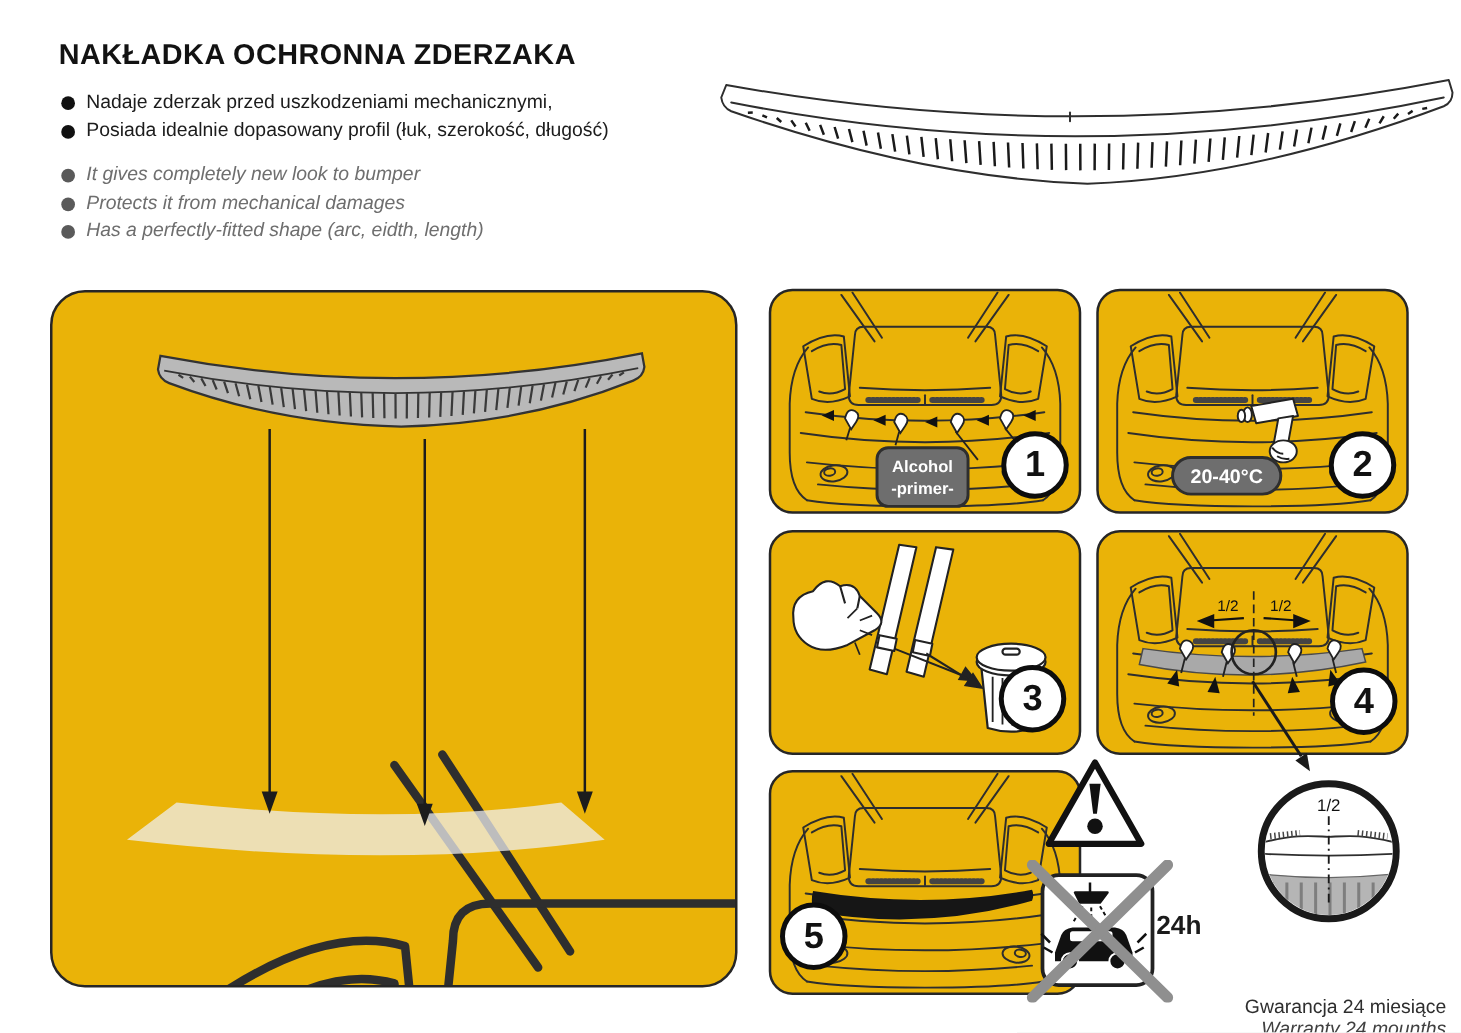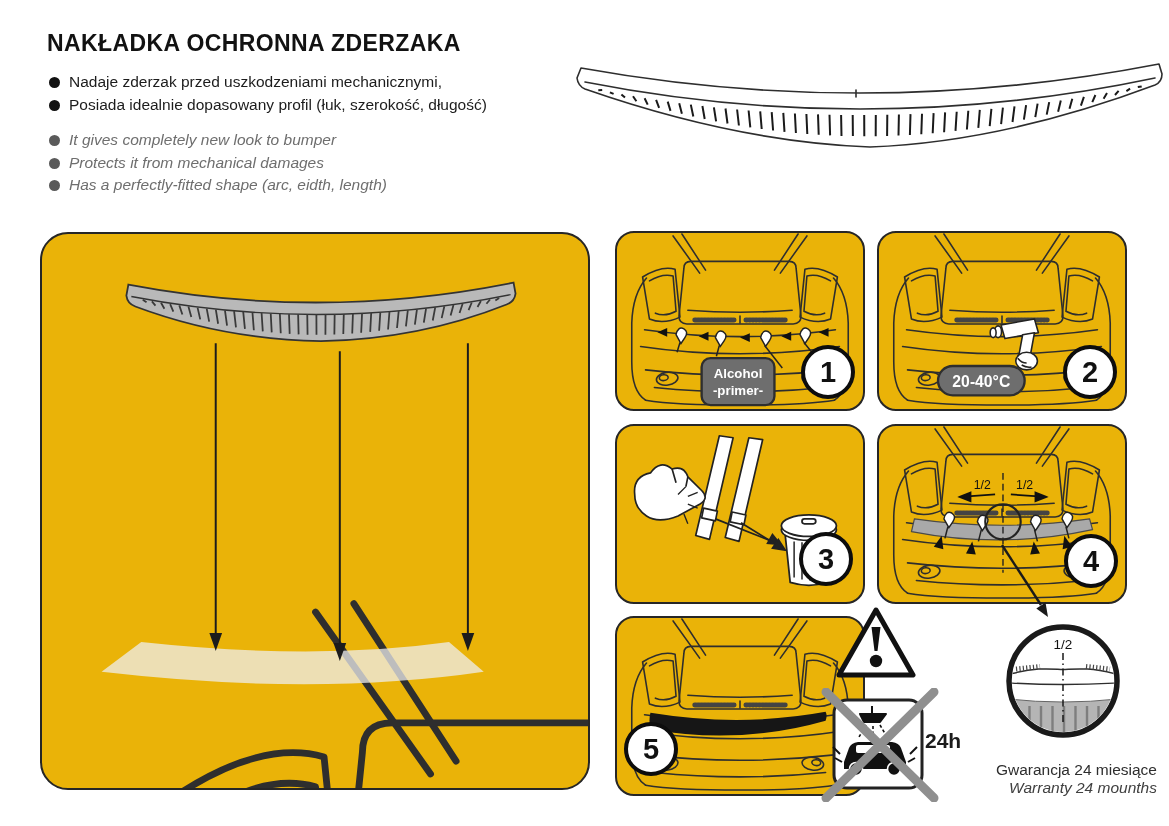--- a/index.html
+++ b/index.html
@@ -27,21 +27,21 @@
   #p3{left:615px;top:424px;}
   #p4{left:877px;top:424px;}
   #p5{left:615px;top:616px;}
   .badge{position:absolute;width:46px;height:46px;border:4px solid #0d0d0d;border-radius:50%;
     background:#fff;display:flex;align-items:center;justify-content:center;
     font-size:29px;font-weight:bold;color:#111;z-index:3;}
   
   .art{position:absolute;}
   .no-wash-label{position:absolute;left:925px;top:729px;font-size:21px;font-weight:bold;color:#1b1b1b;z-index:6;}
   .footer{position:absolute;right:12px;top:761px;text-align:right;}
-  .footer .pl{font-size:15.5px;color:#2e2e2e;}
+  .footer .pl{font-size:15.5px;color:#2e2e2e;margin-top:36px;}
   .footer .en{font-size:15.5px;font-style:italic;color:#404040;}
   
   .ln{fill:none;stroke:#2e2e2e;stroke-width:1.6;stroke-linecap:round;stroke-linejoin:round;}
   .hatch{stroke:#444;stroke-width:5;stroke-dasharray:1.2 2.1;}
   text.svgtxt{font-family:"Liberation Sans",sans-serif;}
 </style>
 </head>
 <body>
 
 <div class="sheet">

